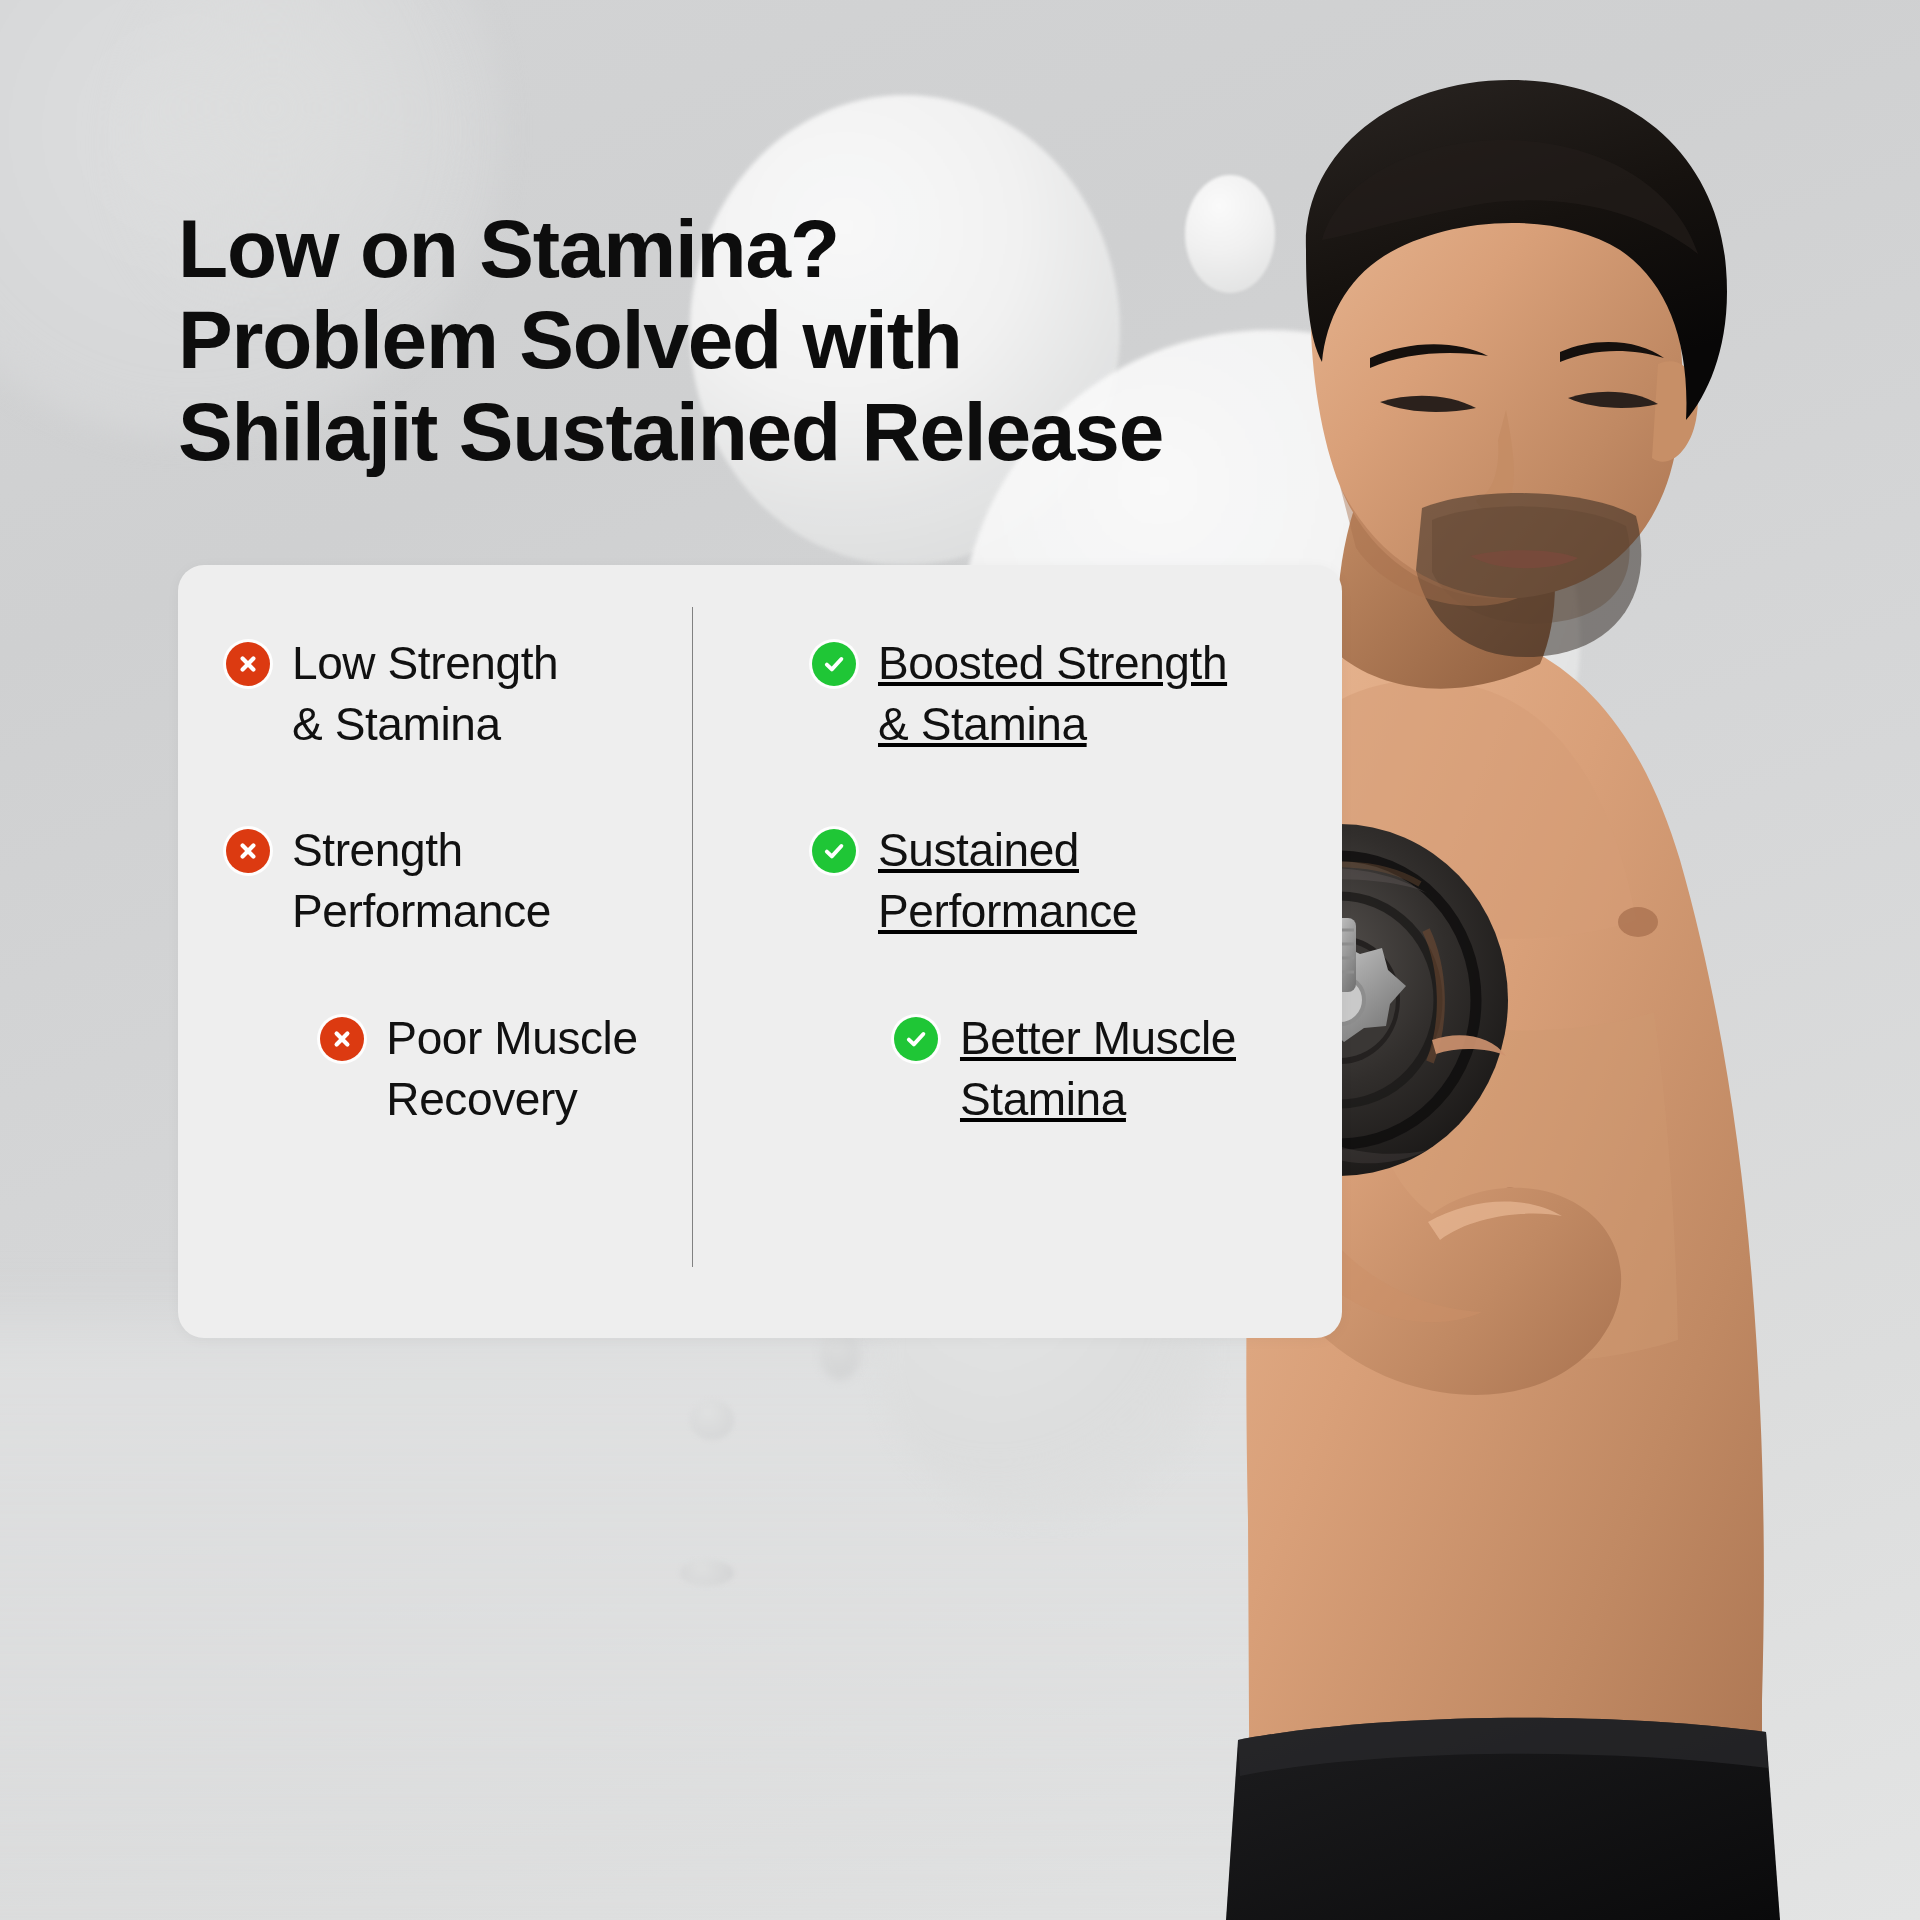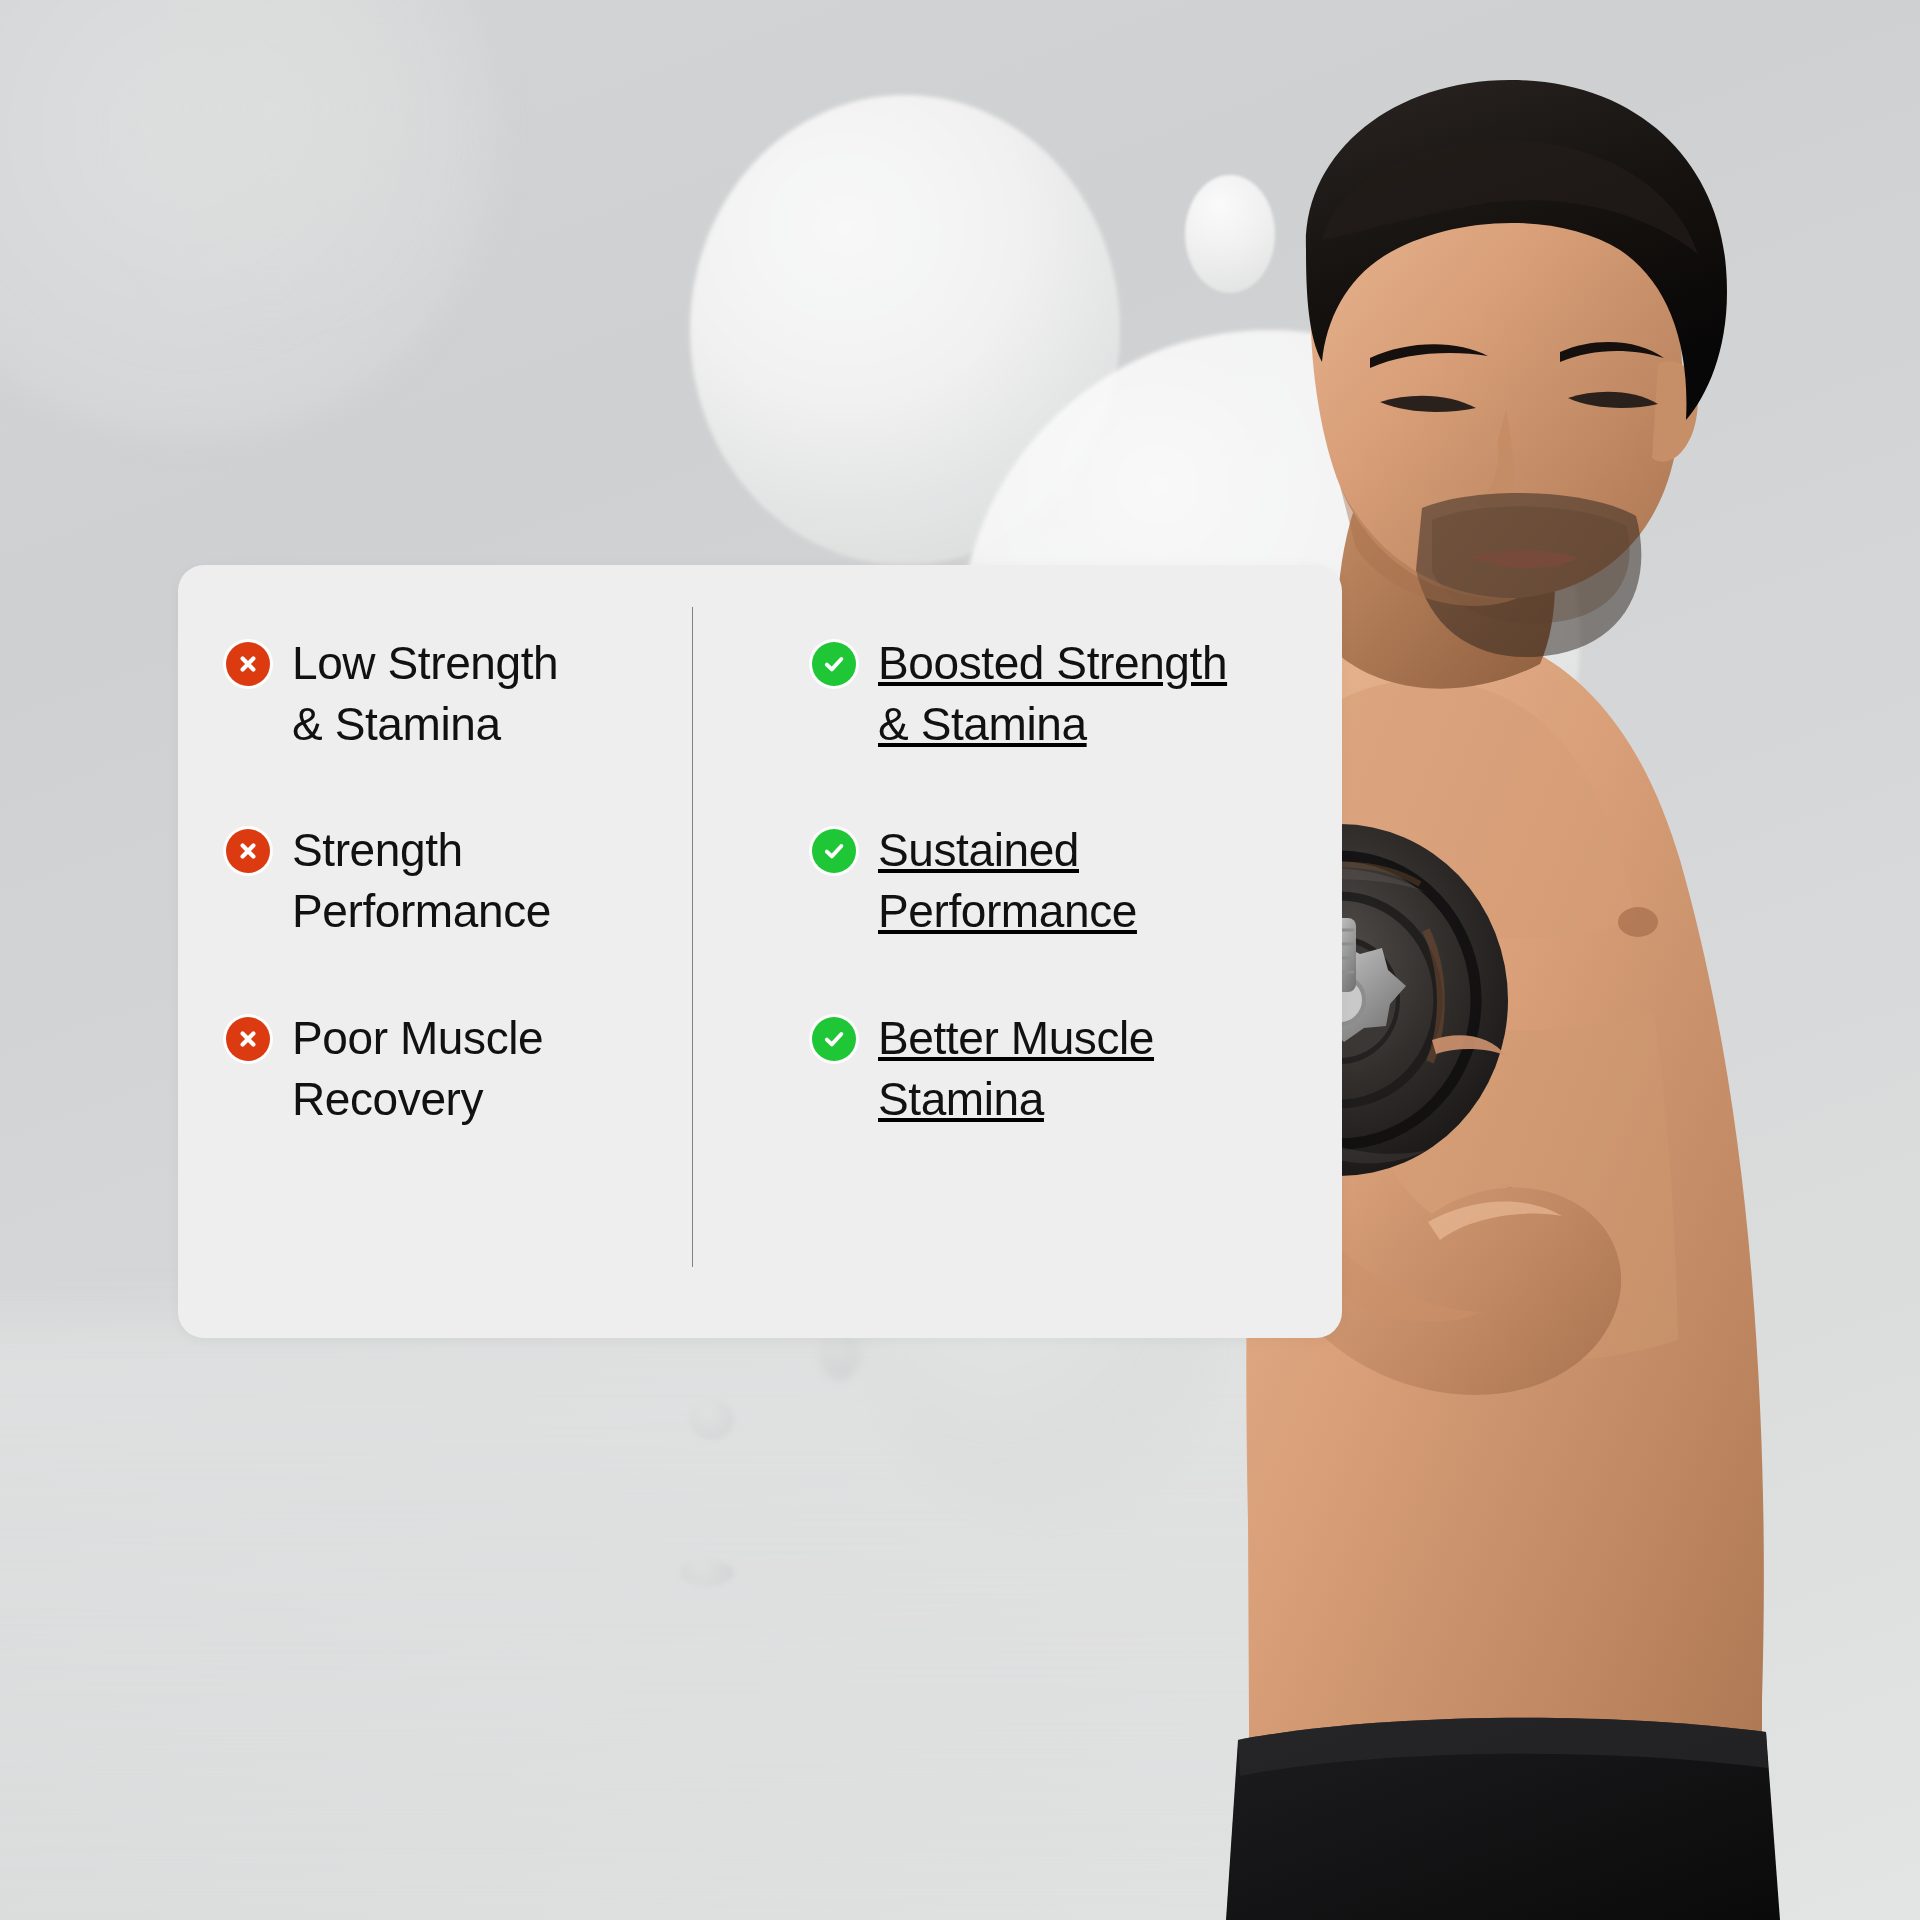--- a/index.html
+++ b/index.html
@@ -142,21 +142,21 @@
     background: #6d6d6d;
     opacity: .85;
   }
 
   .item {
     display: flex;
     align-items: flex-start;
     gap: 22px;
     margin-bottom: 66px;
   }
-  .item:last-child { margin-bottom: 16px; }
+  .item:last-child { margin-bottom: 16px; justify-content: center; }
 
   .badge {
     flex: 0 0 auto;
     width: 44px;
     height: 44px;
     border-radius: 50%;
     margin-top: 9px;
     display: flex;
     align-items: center;
     justify-content: center;
@@ -327,20 +327,23 @@
         </g>
       </g>
 
       <path d="M392 1040 C 420 1030, 452 1036, 466 1056 C 450 1048, 418 1046, 396 1054 Z" fill="#cf9470" opacity=".9"></path>
 
       <path d="M198 1740 C 330 1714, 560 1710, 726 1732 L 740 1920 L 186 1920 Z" fill="url(#shortsG)"></path>
       <path d="M198 1740 C 330 1714, 560 1710, 726 1732 L 728 1768 C 556 1746, 330 1750, 200 1776 Z" fill="#2a2a2c" opacity=".7"></path>
     </svg>
   </div>
 
+  <h1 class="headline">Low on Stamina?
+Problem Solved with
+Shilajit Sustained Release</h1>
 
   <div class="card">
     <div class="divider"></div>
     <div class="card-inner">
 
       <div class="col col-left">
 
         <div class="item">
           <span class="badge badge-x">
             <svg width="24" height="24" viewBox="0 0 24 24" aria-hidden="true">

